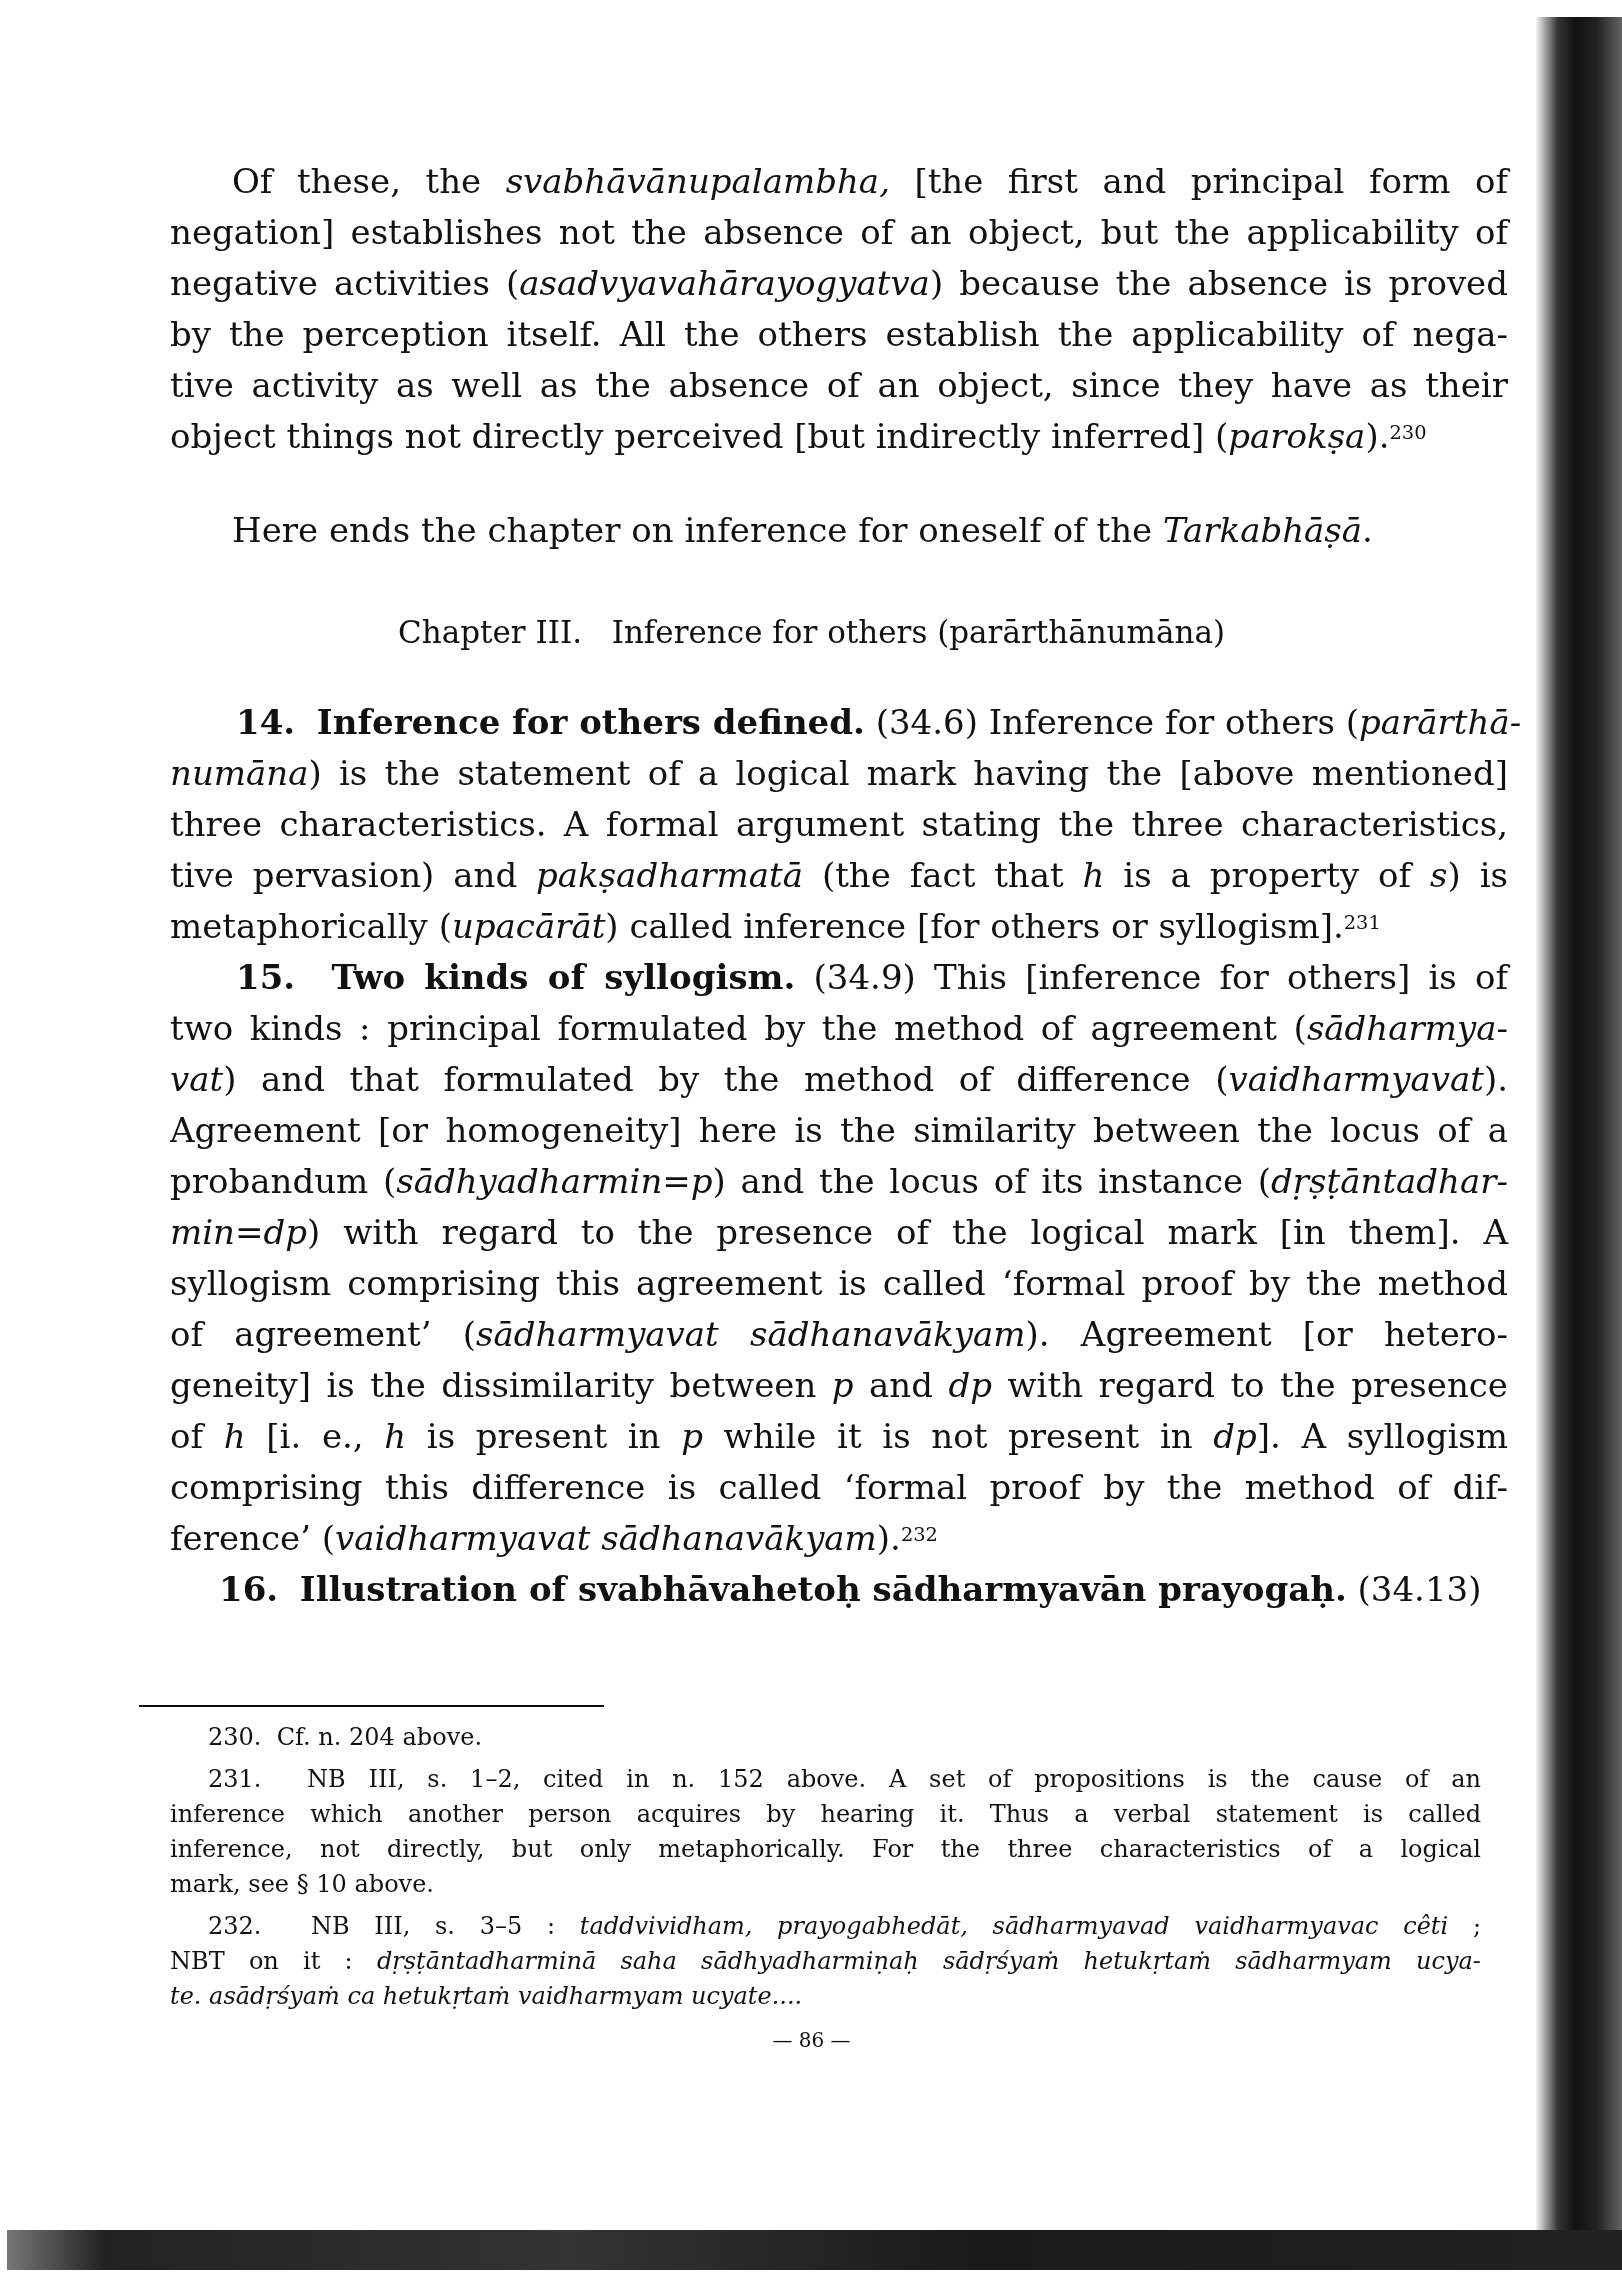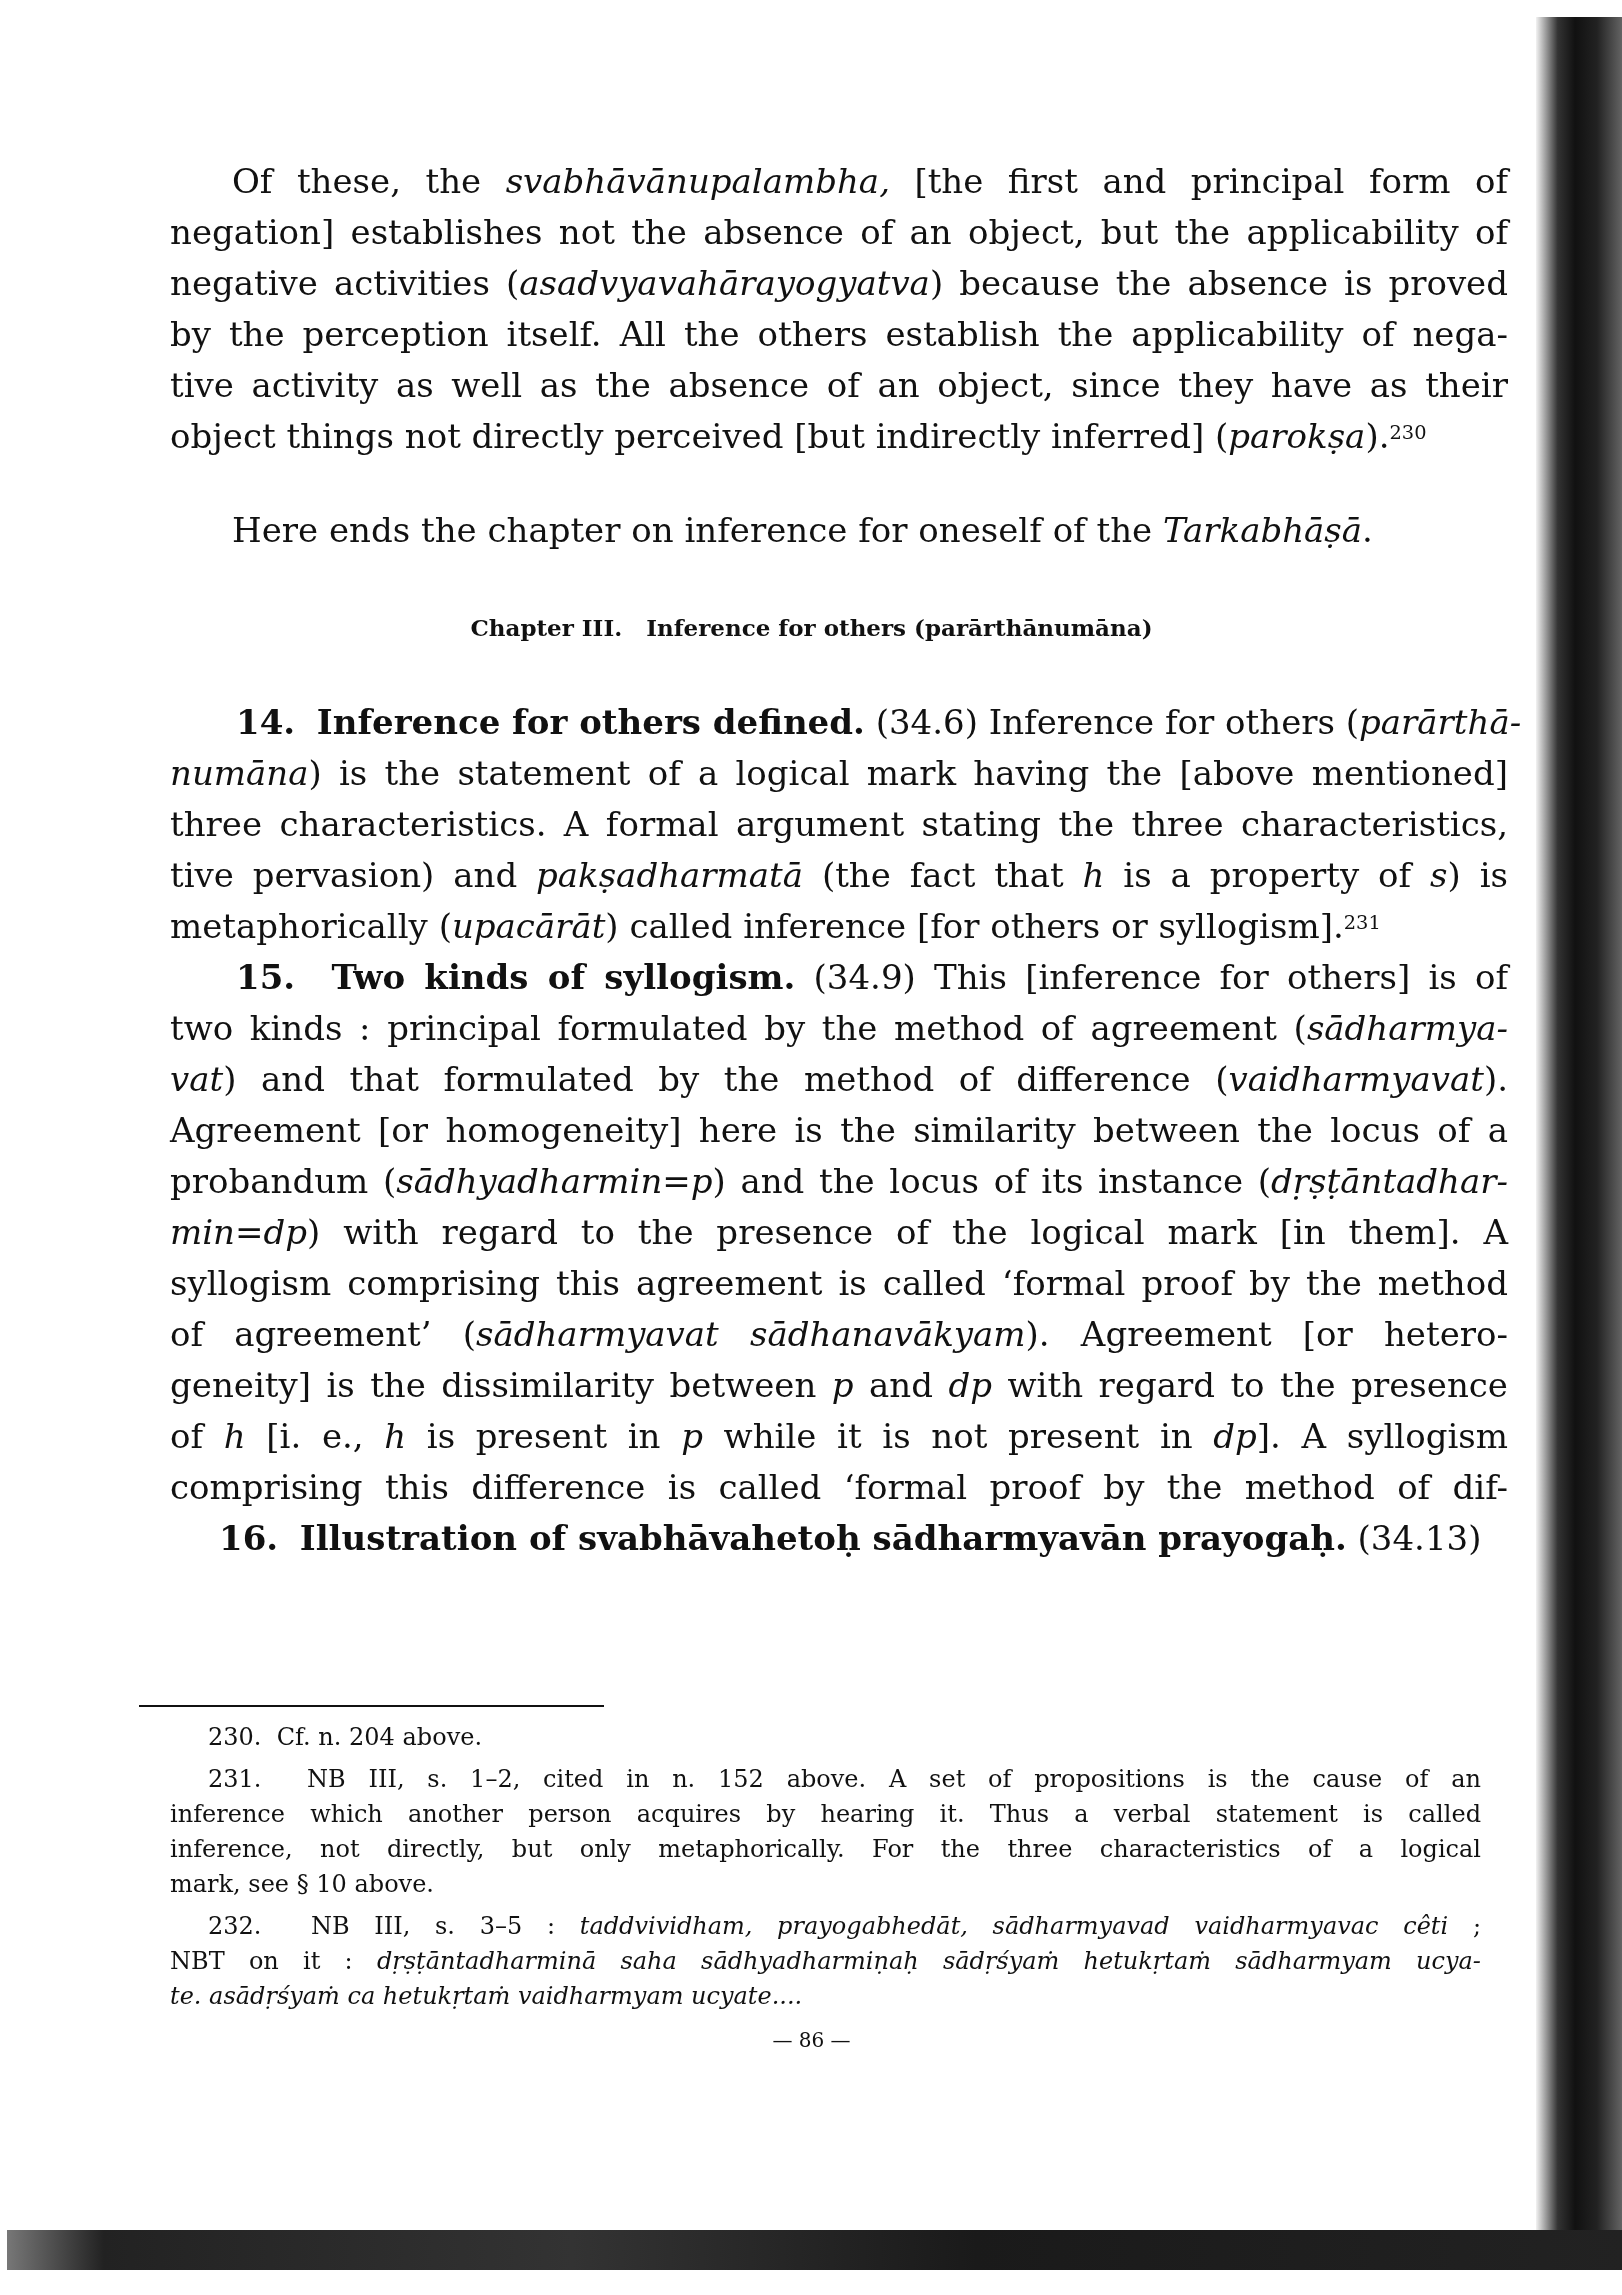--- a/index.html
+++ b/index.html
@@ -7,21 +7,21 @@
          font-family:"DejaVu Serif", serif; color:#111; }
   .page { position:absolute; left:0; top:0; width:1623px; height:2295px; }
   .body-text { position:absolute; left:170px; width:1338px; font-size:34px; line-height:51px; text-align:justify; }
   .line { display:block; white-space:nowrap; text-align-last:justify; height:51px; }
   .line.last { text-align-last:left; }
   i { font-style:italic; }
   b { font-weight:bold; }
   sup { font-size:19.4px; vertical-align:top; position:relative; top:-4.2px; }
   .indent { padding-left:62px; }
   .centered { position:absolute; text-align:center; white-space:nowrap; }
-  .heading { font-weight:bold; font-size:23px; }
+  .heading { font-weight:normal; font-size:31px; }
   .fn-rule { position:absolute; left:139px; top:1705px; width:465px; height:2.1px; background:#111; }
   .footnotes { position:absolute; left:170px; width:1311px; font-size:24px; line-height:35px; font-family:"DejaVu Serif", serif; }
   .fn-line { display:block; white-space:nowrap; text-align:justify; text-align-last:justify; height:35px; }
   .fn-line.last { text-align-last:left; }
   .fn-gap { height:7px; }
   .page-number { position:absolute; left:0; width:1623px; top:2028px; text-align:center; font-size:20px; }
   .scan-right { position:absolute; left:1536px; top:17.3px; width:87px; height:2247px;
      background:linear-gradient(90deg, rgba(0,0,0,0.05) 0%, #333 25%, #111 45%, #222 70%, #666 100%); }
   .scan-bottom { position:absolute; left:7px; top:2230px; width:1616px; height:40px;
      background:linear-gradient(90deg, #777 0%, #222 6%, #333 35%, #1a1a1a 60%, #222 100%); }
@@ -61,20 +61,21 @@
     <span class="line"><span>two kinds : principal formulated by the method of agreement (</span><i>sādharmya-</i></span>
     <span class="line"><i>vat</i><span>) and that formulated by the method of difference (</span><i>vaidharmyavat</i><span>).</span></span>
     <span class="line">Agreement [or homogeneity] here is the similarity between the locus of a</span>
     <span class="line"><span>probandum (</span><i>sādhyadharmin=p</i><span>) and the locus of its instance (</span><i>dṛṣṭāntadhar-</i></span>
     <span class="line"><i>min=dp</i><span>) with regard to the presence of the logical mark [in them].  A</span></span>
     <span class="line">syllogism comprising this agreement is called ‘formal proof by the method</span>
     <span class="line"><span>of agreement’ (</span><i>sādharmyavat sādhanavākyam</i><span>).  Agreement [or hetero-</span></span>
     <span class="line"><span>geneity] is the dissimilarity between </span><i>p</i><span> and </span><i>dp</i><span> with regard to the presence</span></span>
     <span class="line"><span>of </span><i>h</i><span> [i. e., </span><i>h</i><span> is present in </span><i>p</i><span> while it is not present in </span><i>dp</i><span>].  A syllogism</span></span>
     <span class="line">comprising this difference is called ‘formal proof by the method of dif-</span>
+    <span class="line last"><span>ference’ (</span><i>vaidharmyavat sādhanavākyam</i><span>).</span><sup>232</sup></span>
 
     <span class="line last" style="padding-left:49px;"><b>16.</b>&nbsp;&nbsp;<b>Illustration of svabhāvahetoḥ sādharmyavān prayogaḥ.</b><span> (34.13)</span></span>
   </div>
 
   <div class="fn-rule"></div>
 
   <div class="footnotes" style="top:1720px;">
     <span class="fn-line last" style="padding-left:38px;"><span>230.</span>&nbsp;&nbsp;<span>Cf. n. 204 above.</span></span>
     <div class="fn-gap"></div>
     <span class="fn-line" style="padding-left:38px;"><span>231.</span>&nbsp;&nbsp;<span>NB III, s. 1–2, cited in n. 152 above.  A set of propositions is the cause of an</span></span>

